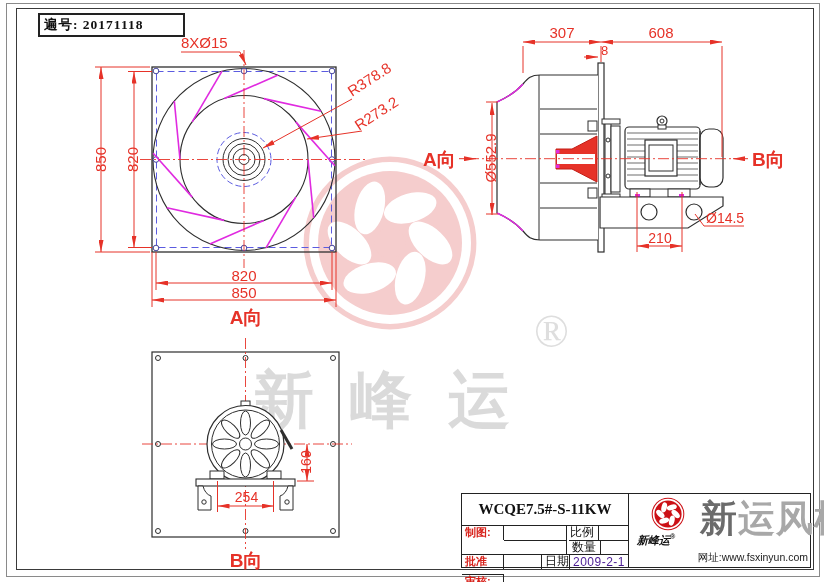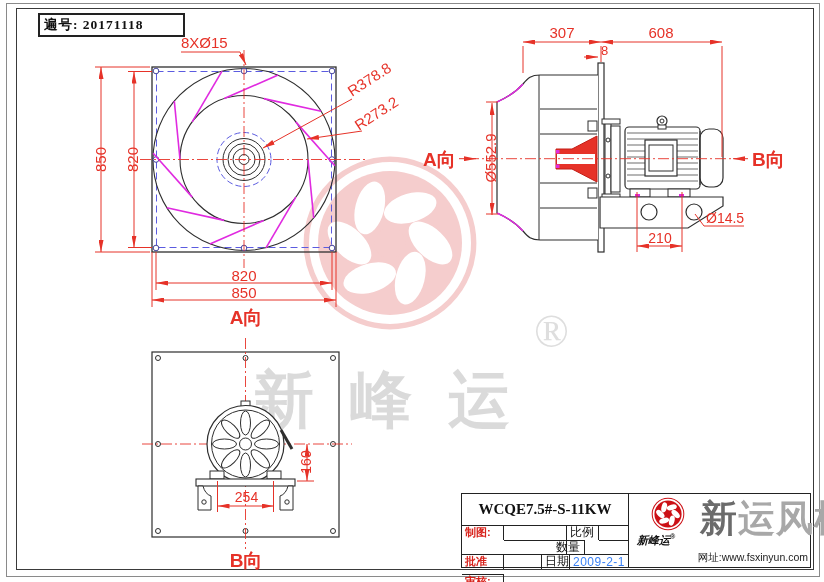--- a/index.html
+++ b/index.html
@@ -25,21 +25,21 @@
   .tb{position:absolute;left:461px;top:493px;width:350px;height:75px;border:1.6px solid #222;
       background:#fff;box-sizing:border-box;}
   .tb .vdiv{position:absolute;left:166px;top:0;width:0;height:100%;border-left:1.2px solid #222;}
   .tb-model{position:absolute;left:0;top:0;width:166px;height:31px;display:flex;align-items:center;
             justify-content:center;font-family:"Liberation Serif",serif;font-weight:bold;
             font-size:15px;color:#111;}
   .cell{position:absolute;box-sizing:border-box;border-top:1px solid #222;border-right:1px solid #222;
         font-size:12px;color:#111;display:flex;align-items:center;padding-left:3px;overflow:hidden;}
   .cell.red{color:#d8231c;font-weight:bold;font-size:11px;}
   .cell.ctr{justify-content:center;padding-left:0;}
-  .cell.date{font-size:12px;color:#3b82f6;letter-spacing:0.5px;}
+  .cell.date{font-size:12px;color:#4c1d95;letter-spacing:0.5px;}
   .logo-script{position:absolute;left:637px;top:533px;width:72px;font-size:11px;font-weight:bold;
                color:#111;font-style:italic;white-space:nowrap;}
   .logo-script sup{font-size:7px;}
   .brand{position:absolute;left:700px;top:494px;font-size:37px;font-weight:bold;white-space:nowrap;
          letter-spacing:1px;}
   .brand .b1{color:#6b6b6b;} .brand .b2{color:#a8a8a8;}
   .website{position:absolute;left:648px;top:551px;width:160px;text-align:right;font-size:10.5px;
            color:#222;white-space:nowrap;}
 </style>
 </head>
@@ -316,21 +316,21 @@
     <div class="vdiv"></div>
     <div class="tb-model">WCQE7.5#-S-11KW</div>
 
     <div class="cell red" style="left:0;top:31px;width:42px;height:14.6px;">制图:</div>
     <div class="cell" style="left:42px;top:31px;width:63px;height:14.6px;"></div>
     <div class="cell" style="left:105px;top:31px;width:32px;height:14.6px;">比例</div>
     <div class="cell" style="left:137px;top:31px;width:29px;height:14.6px;border-right:none;"></div>
 
     <div class="cell red" style="left:0;top:45.6px;width:42px;height:14.6px;margin-top:34px;">审核:</div>
     <div class="cell" style="left:42px;top:45.6px;width:63px;height:14.6px;"></div>
-    <div class="cell" style="left:91px;top:45.6px;width:32px;height:14.6px;">数量</div>
+    <div class="cell" style="left:107px;top:45.6px;width:32px;height:14.6px;">数量</div>
     <div class="cell" style="left:137px;top:45.6px;width:29px;height:14.6px;border-right:none;"></div>
 
     <div class="cell red" style="left:0;top:60.2px;width:42px;height:14.6px;">批准</div>
     <div class="cell" style="left:42px;top:60.2px;width:38px;height:14.6px;"></div>
     <div class="cell" style="left:80px;top:60.2px;width:28px;height:14.6px;font-family:Liberation Mono, monospace;">日期</div>
     <div class="cell date ctr" style="left:108px;top:60.2px;width:58px;height:14.6px;border-right:none;">2009-2-1</div>
   </div>
 
   <svg style="position:absolute;left:651px;top:497px;" width="34" height="34" viewBox="0 0 34 34">
     <use href="#fan" x="0" y="0" width="34" height="34" style="color:#cc1016"></use>

